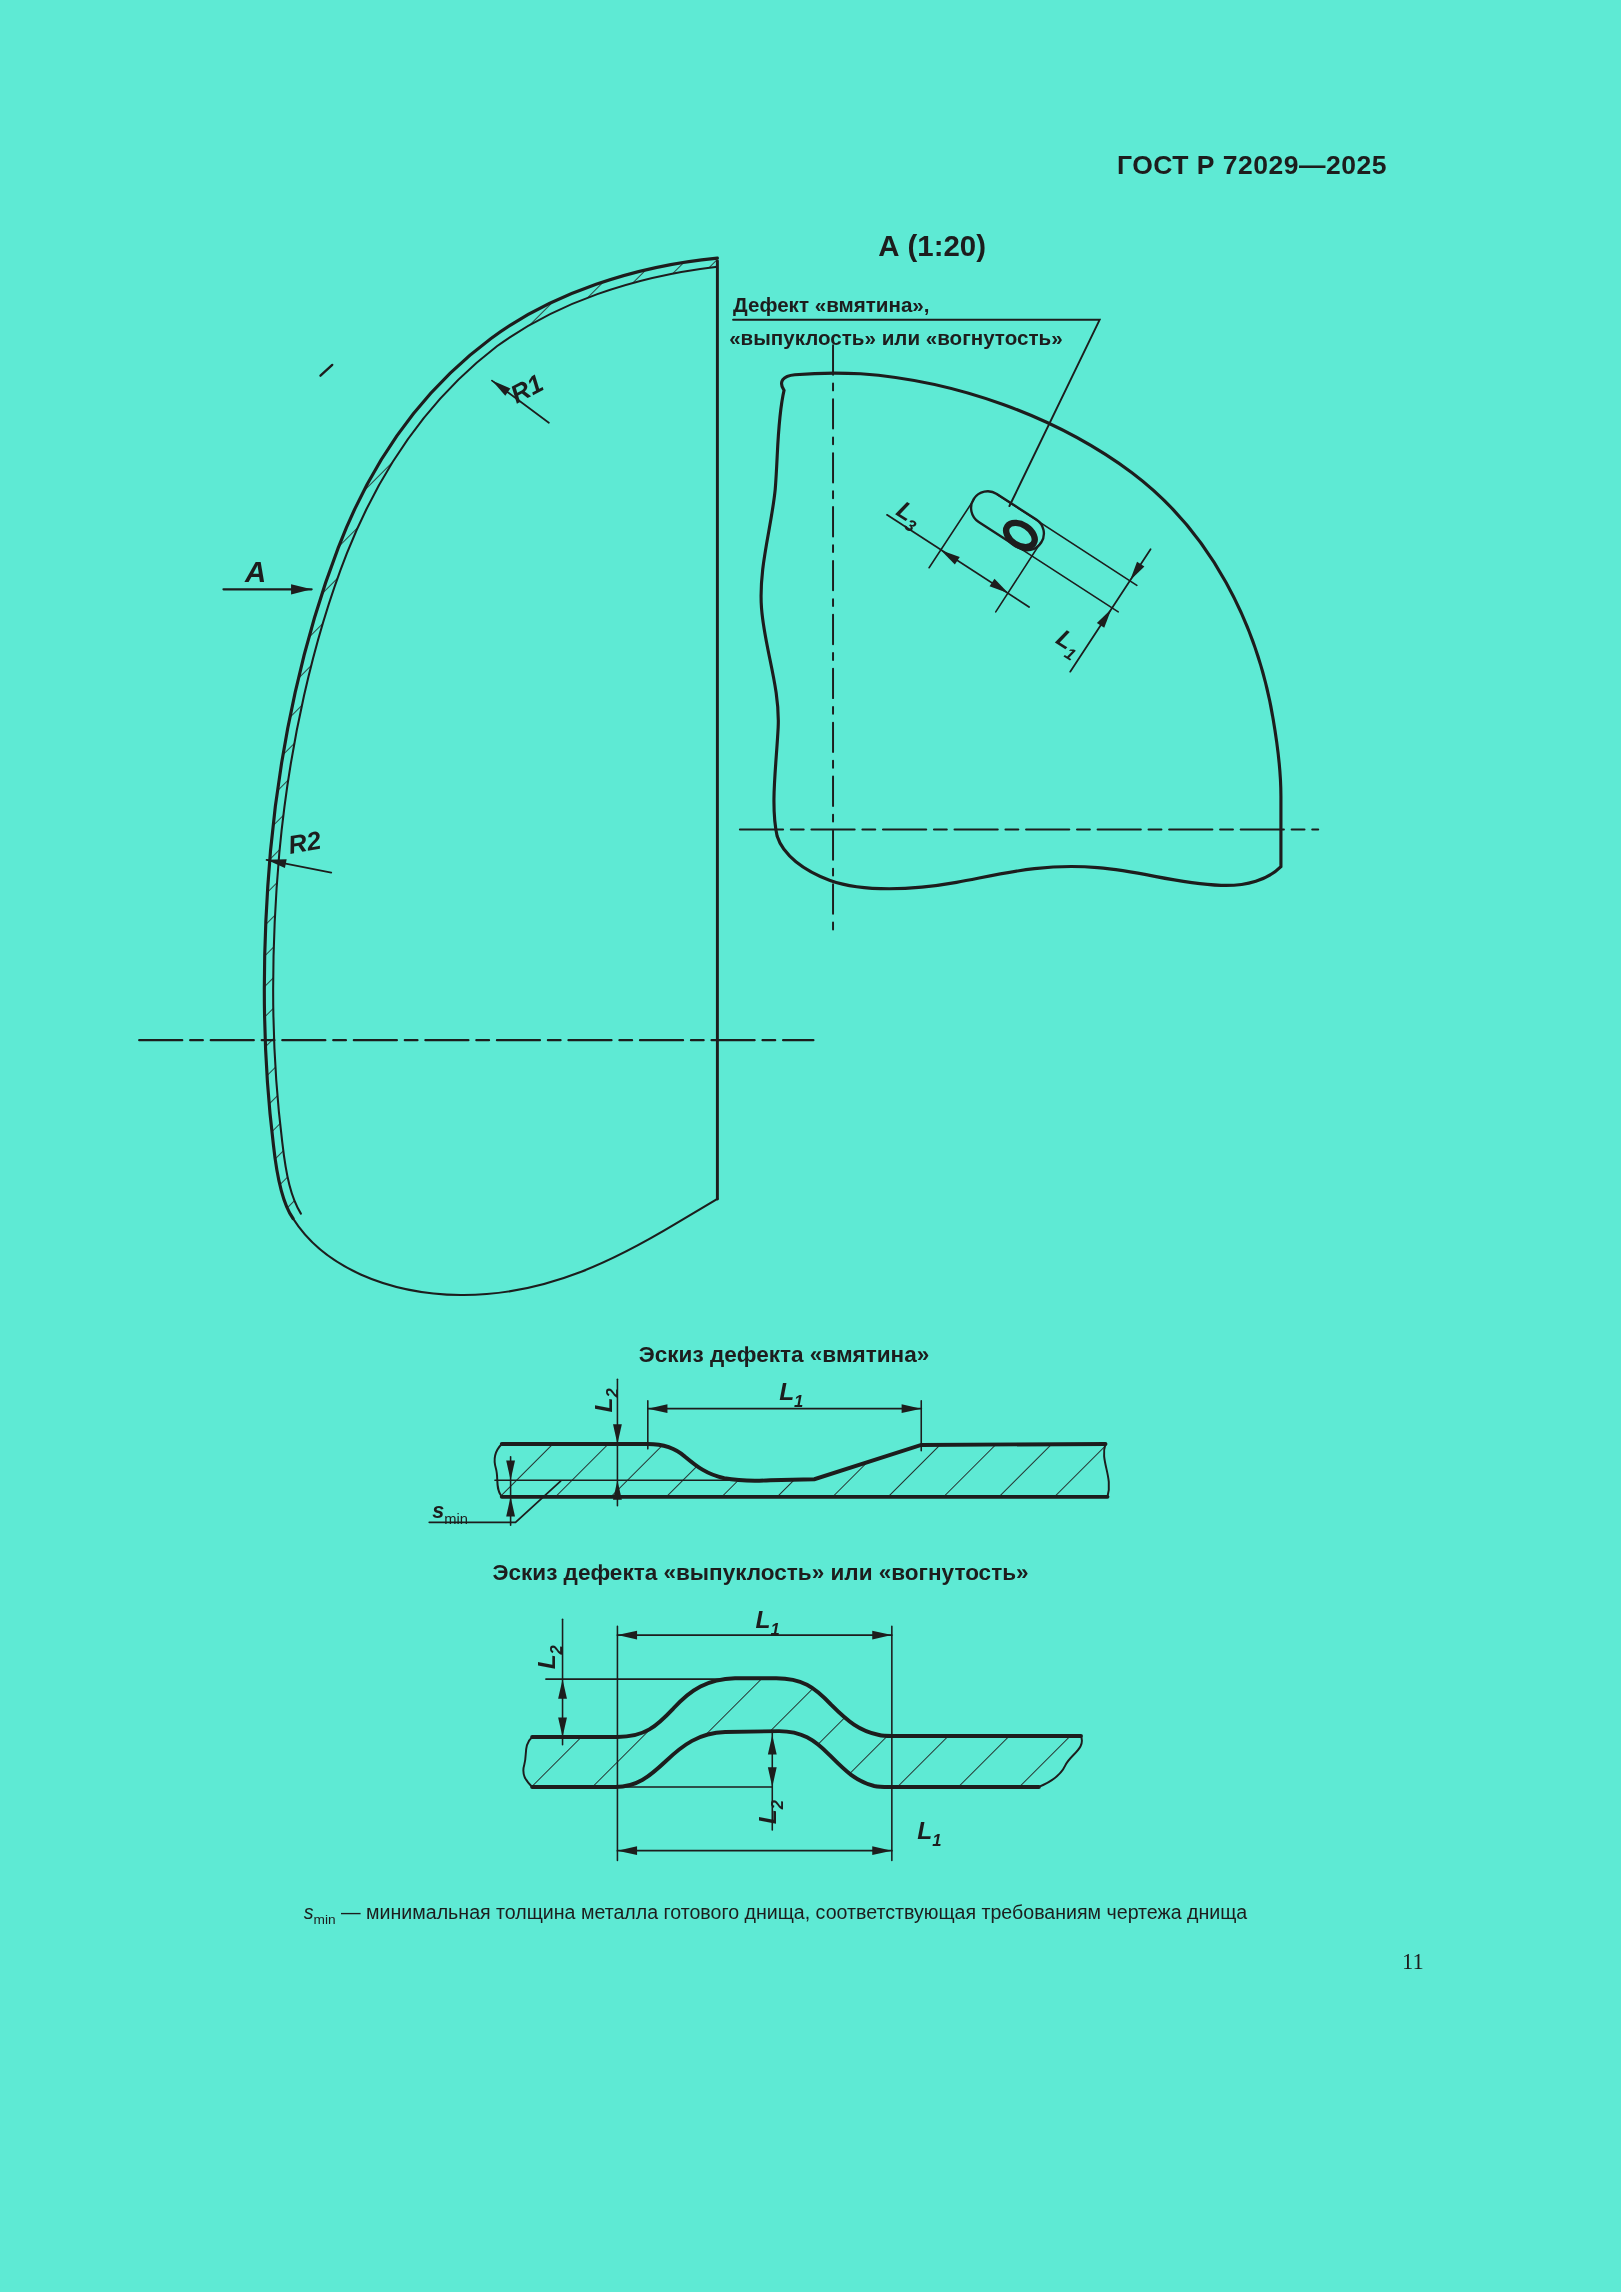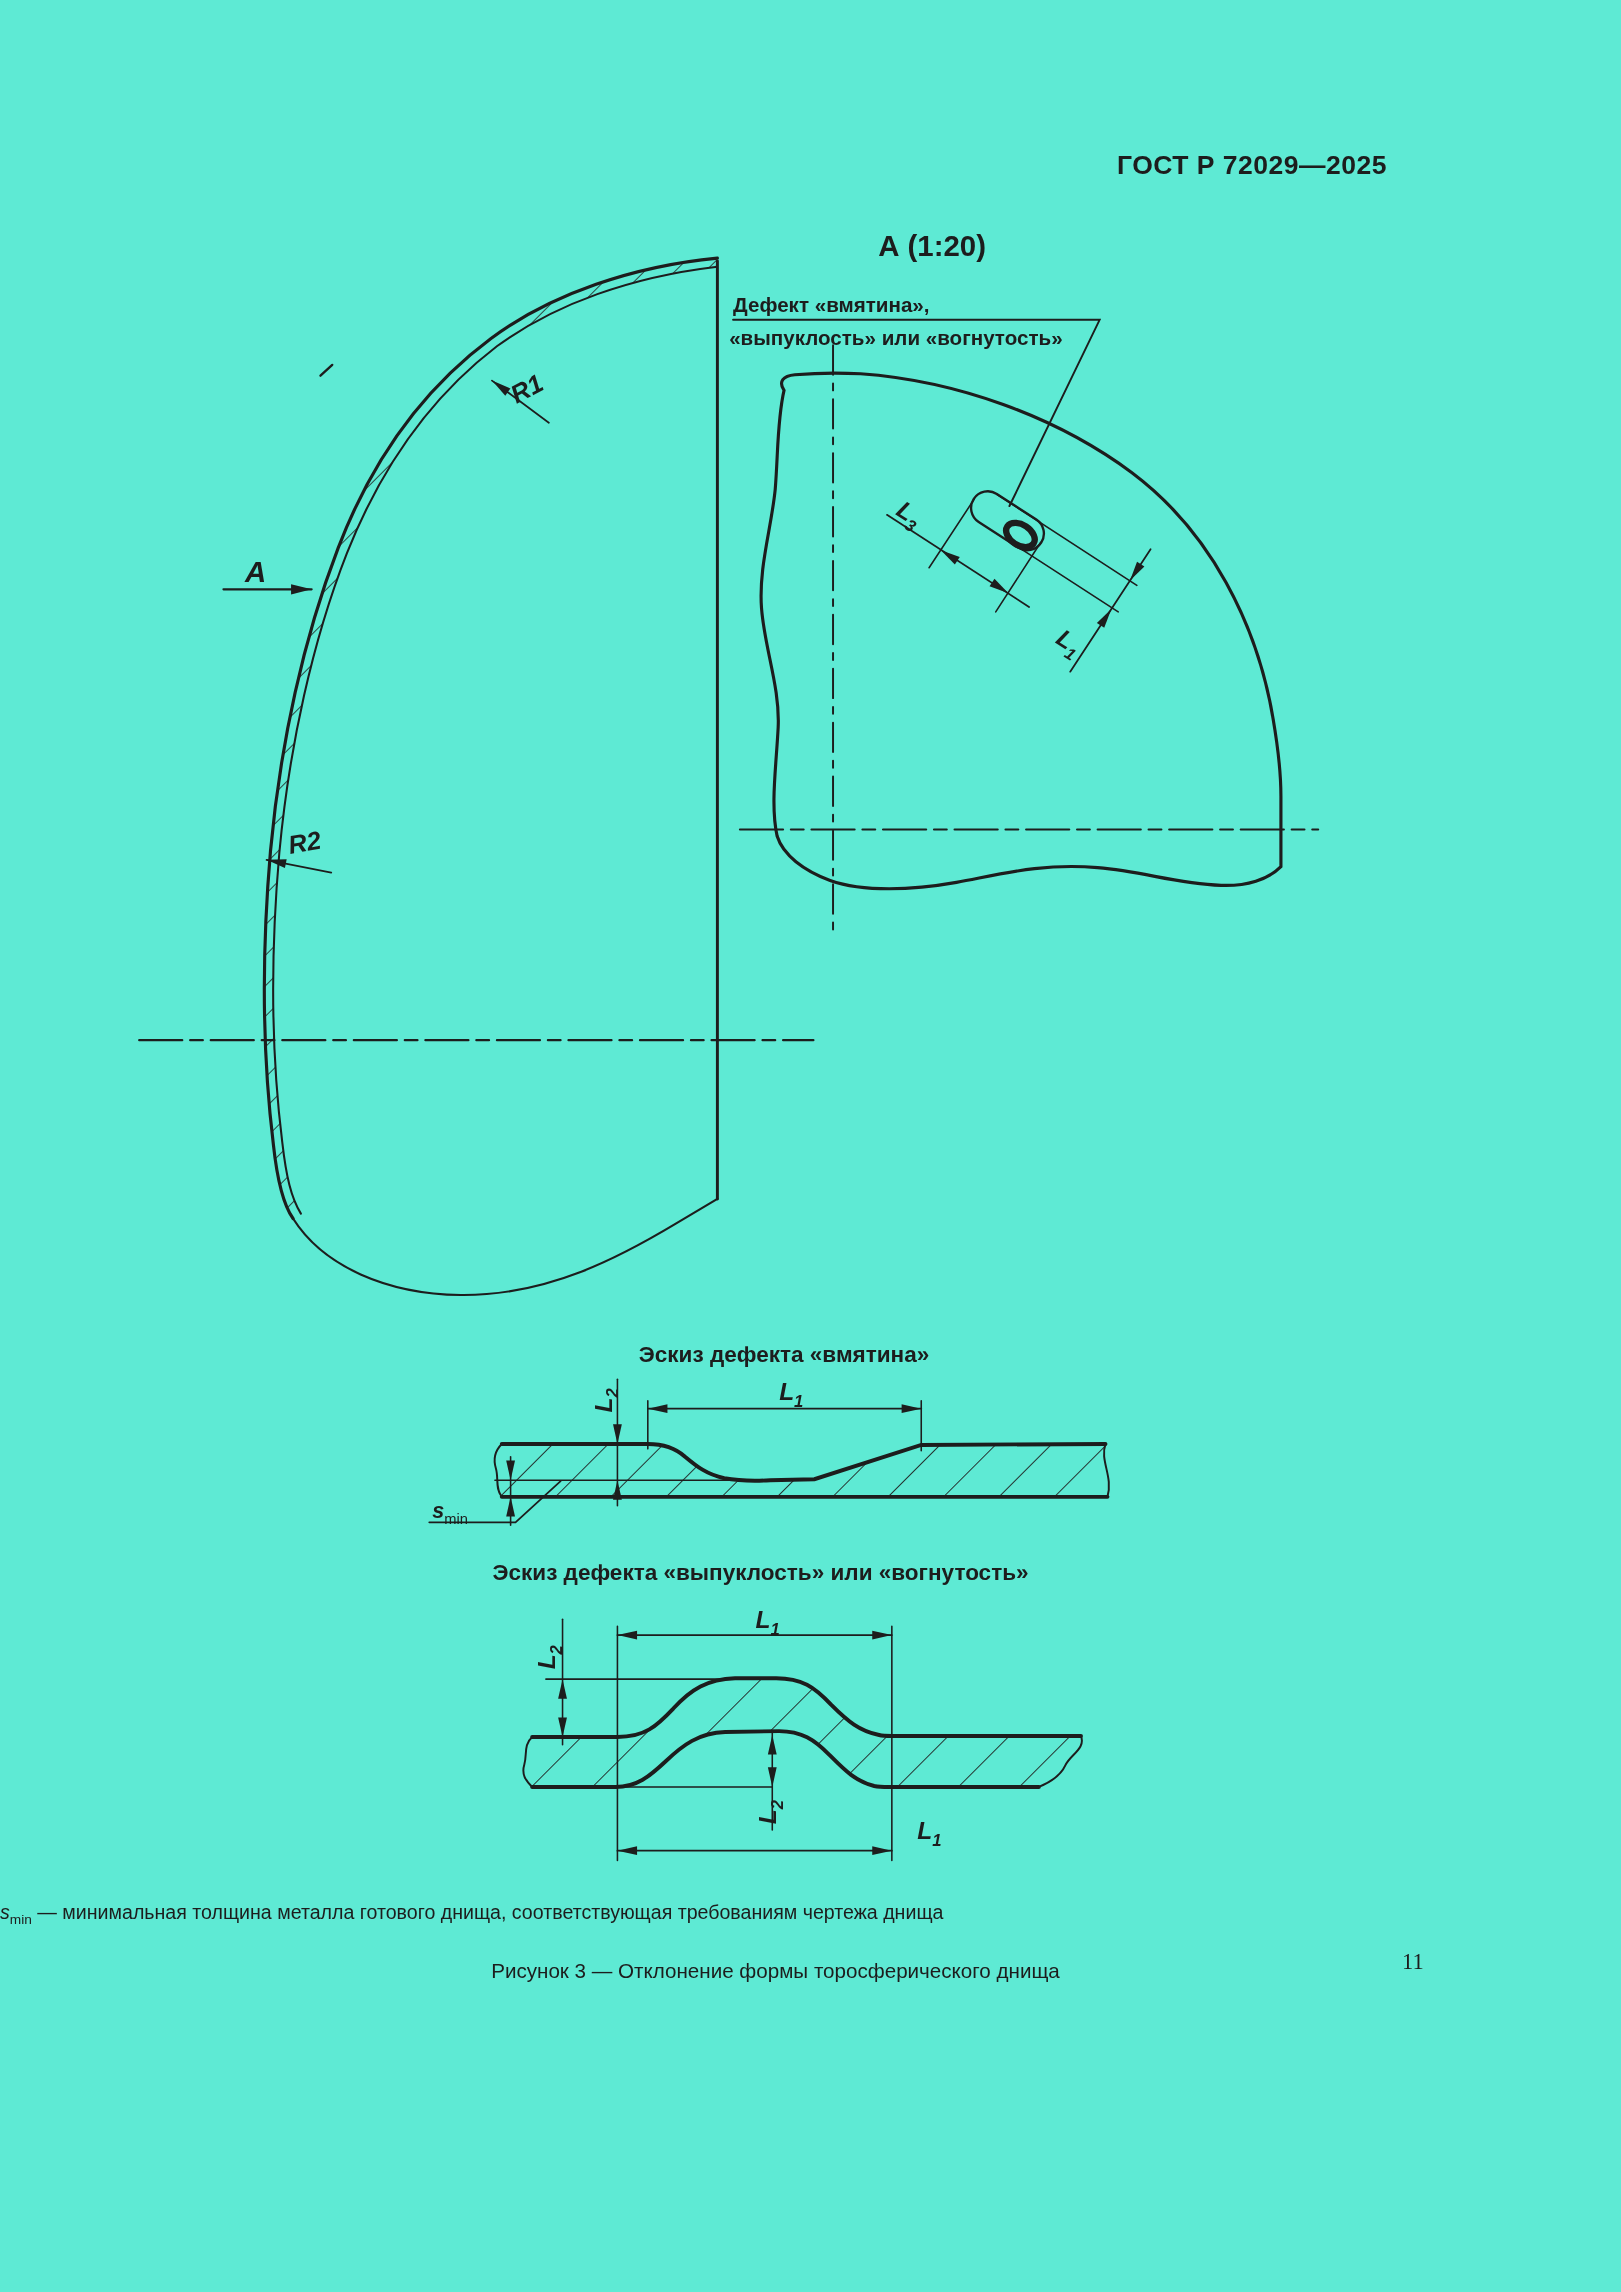--- a/index.html
+++ b/index.html
@@ -12,21 +12,21 @@
     overflow:hidden;
     margin:0 auto;
   }
   .page svg{position:absolute;left:0;top:0;}
   .hdr{
     position:absolute;top:150px;left:1117px;
     font-size:26.5px;font-weight:700;letter-spacing:0.5px;white-space:nowrap;
   }
   .note-line{
     position:absolute;top:1901px;left:0;width:1551px;
-    font-size:19.6px;white-space:nowrap;
+    text-align:center;font-size:19.6px;white-space:nowrap;
   }
   .note-line i{font-style:italic;}
   .note-line sub{font-size:13.7px;}
   .fig-caption{
     position:absolute;top:1959px;left:0;width:1551px;
     text-align:center;font-size:20.6px;white-space:nowrap;
   }
   .body-par{
     position:absolute;top:2021px;left:179px;width:1215px;
     font-size:22px;
@@ -220,19 +220,18 @@
     <text class="t-dim" transform="translate(771,1661)"><tspan>L</tspan><tspan class="ss" dy="7">1</tspan></text>
     <text class="t-dim" transform="translate(566,1703) rotate(-90)"><tspan>L</tspan><tspan class="ss" dy="7">2</tspan></text>
     <text class="t-dim" transform="translate(792,1861) rotate(-90)"><tspan>L</tspan><tspan class="ss" dy="7">2</tspan></text>
     <text class="t-dim" transform="translate(936,1876)"><tspan>L</tspan><tspan class="ss" dy="7">1</tspan></text>
   </svg>
 
   <div class="note-line">
     <i>s</i><sub>min</sub><span> — минимальная толщина металла готового днища, соответствующая требованиям чертежа днища</span>
   </div>
 
-  <div class="fig-caption">Рисунок 3 — Отклонение формы торосферического днища</div>
 
 
   <div class="pagenum">11</div>
 
 </div>
 
 
 </body></html>

